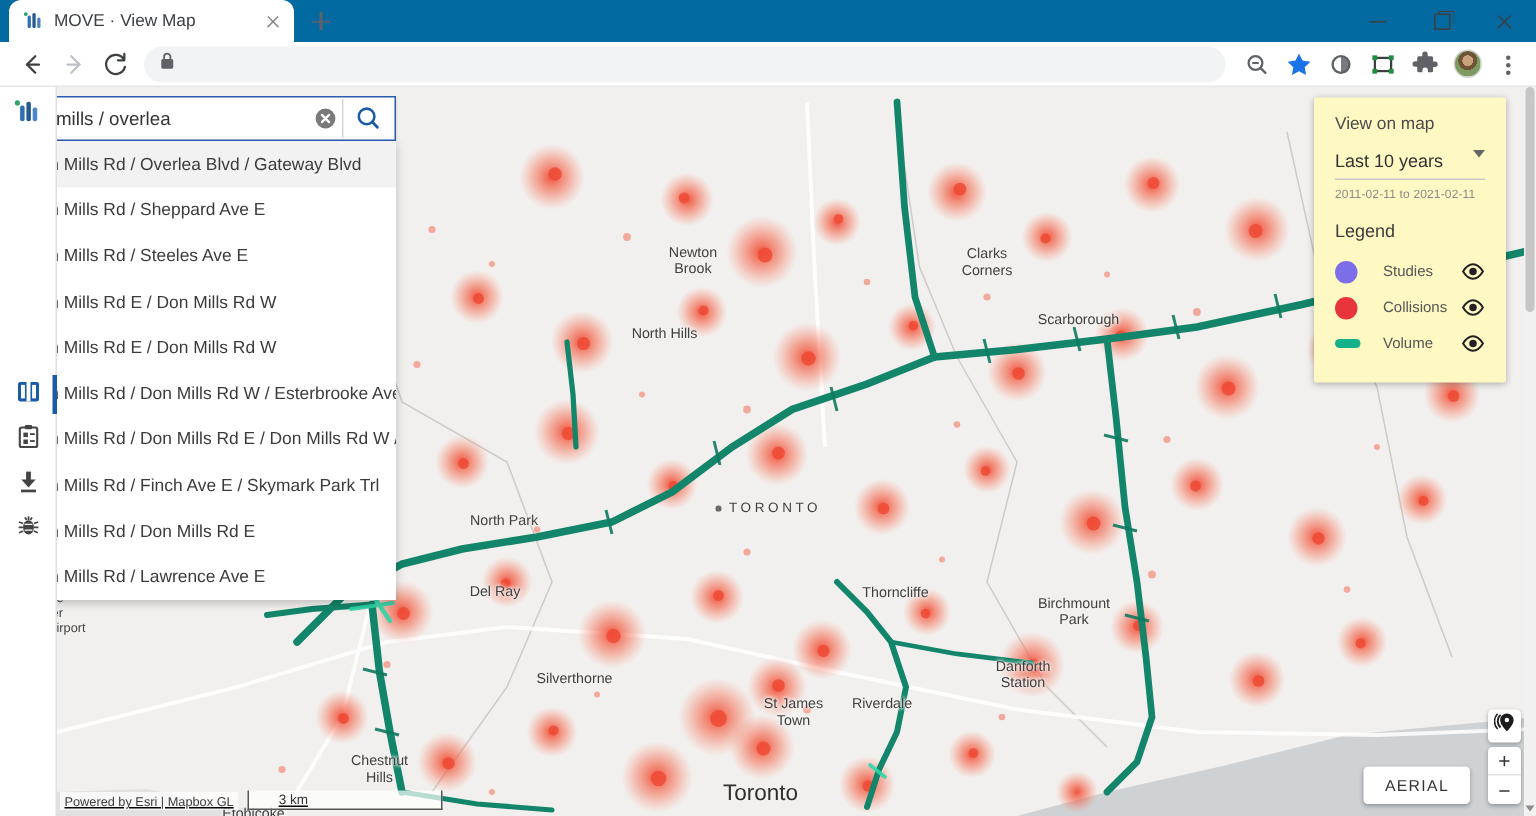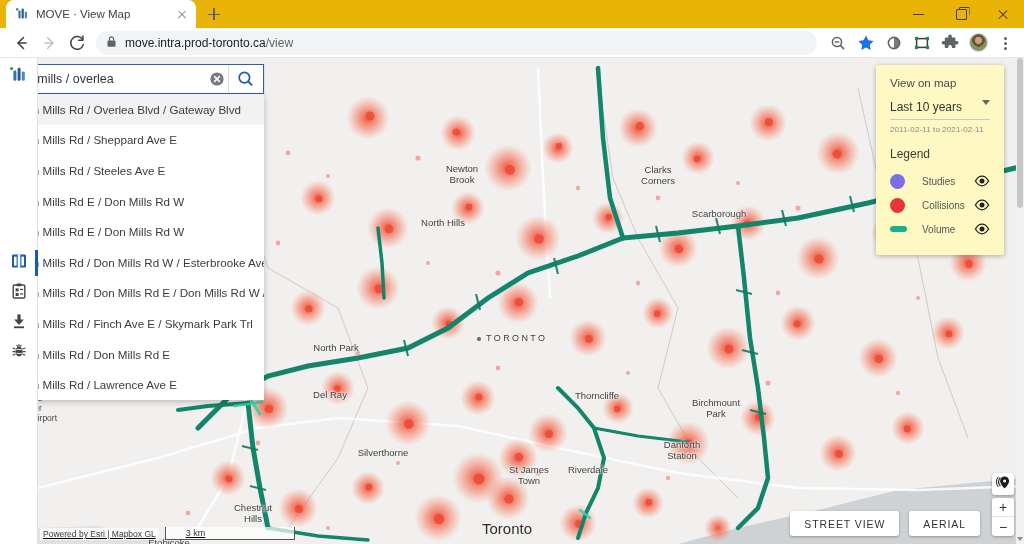--- a/index.html
+++ b/index.html
@@ -7,21 +7,21 @@
     width: 1024px; height: 544px;
     overflow: hidden;
     font-family: "Liberation Sans", sans-serif;
     background: #ffffff;
   }
   .app { position: relative; width: 1024px; height: 544px; }
 
   
   .tabstrip {
     position: absolute; top: 0; left: 0; width: 1024px; height: 28px;
-    background: #eab308; display: flex; align-items: flex-end;
+    background: #0369a1; display: flex; align-items: flex-end;
   }
   .tab {
     position: relative; margin-left: 6px; width: 190px; height: 28px;
     background: #fff; border-radius: 8px 8px 0 0;
     display: flex; align-items: center; padding: 0 6px 0 9px; gap: 7px;
   }
   .tab-favicon { width: 14px; height: 14px; position: relative; flex: 0 0 auto; }
   .tab-title {
     font-size: 11.5px; color: #3c4043; white-space: nowrap;
     overflow: hidden; text-overflow: ellipsis; flex: 1 1 auto;
@@ -295,21 +295,20 @@
       </svg>
     </div>
 
     <div class="omnibox">
       <span>
         <svg width="11" height="13" viewBox="0 0 11 13">
           <rect x="1.5" y="5.4" width="8" height="6.4" rx="1.1" fill="#5f6368"></rect>
           <path d="M3.4 5.4 V3.9 a2.1 2.1 0 0 1 4.2 0 V5.4" fill="none" stroke="#5f6368" stroke-width="1.2"></path>
         </svg>
       </span>
-      <span class="omnibox-url"><span>move.intra.prod-toronto.ca</span><span class="path">/view</span></span>
     </div>
 
     <div class="tb-right">
       <div class="tbtn">
         <svg width="26" height="26" viewBox="0 0 26 26">
           <circle cx="12" cy="12" r="4.6" fill="none" stroke="#5f6368" stroke-width="1.5"></circle>
           <line x1="15.4" y1="15.4" x2="18.6" y2="18.6" stroke="#5f6368" stroke-width="1.5" stroke-linecap="round"></line>
           <line x1="9.8" y1="12" x2="14.2" y2="12" stroke="#5f6368" stroke-width="1.4"></line>
         </svg>
       </div>
@@ -630,21 +629,20 @@
             <path d="M4.4 2.6 a5.6 5.6 0 0 0 0 8.4" fill="none" stroke="#1c1c1c" stroke-width="1.2"></path>
             <path d="M2.4 1.8 a7.4 7.4 0 0 0 0 10.2" fill="none" stroke="#1c1c1c" stroke-width="1"></path>
           </svg>
         </span>
       </div>
       <div class="mc-zoom">
         <div>+</div>
         <div>−</div>
       </div>
       <div class="mapbtns">
-        <div class="mapbtn">STREET VIEW</div>
         <div class="mapbtn">AERIAL</div>
       </div>
       <div class="attrib">
         <span class="attrib-text">Powered by Esri | Mapbox GL</span>
         <span class="scalebar">3 km</span>
       </div>
     </div>
 
     <div class="rail">
       <div class="rail-logo">

